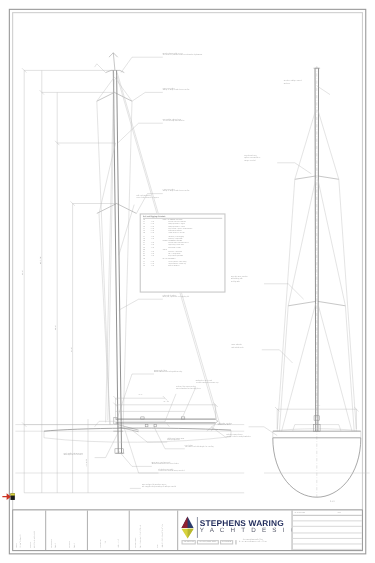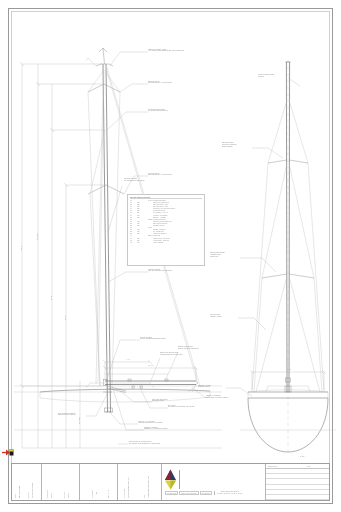--- a/index.html
+++ b/index.html
@@ -686,20 +686,24 @@
       <div class="logo-main">
         <div class="logo-mark">
           <svg width="13" height="21" viewBox="0 0 13 21">
             <polygon points="6.5,0.5 12,11 1,11" fill="#2b3b6b"></polygon>
             <polygon points="6.5,0.5 6.5,11 1,11" fill="#8f2030"></polygon>
             <polygon points="1,11.6 12,11.6 6.5,20.5" fill="#d8d23c"></polygon>
             <polygon points="6.5,11.6 12,11.6 6.5,20.5" fill="#b8b830"></polygon>
           </svg>
         </div>
         <div class="logo-divider"></div>
+        <div class="logo-words">
+          <div class="logo-line1">STEPHENS WARING</div>
+          <div class="logo-line2">Y A C H T   D E S I G N</div>
+        </div>
       </div>
       <div class="logo-contact">
         <span class="contact-item">P.O. BOX 1188</span>
         <span class="contact-item">BELFAST, MAINE 04915</span>
         <span class="contact-item">207 338 6636</span>
         <span class="contact-url">
           <span class="u1">STEPHENSWARING.COM</span><br>
           <span>S T E P H E N S W A R I N G . C O M</span>
         </span>
       </div>

